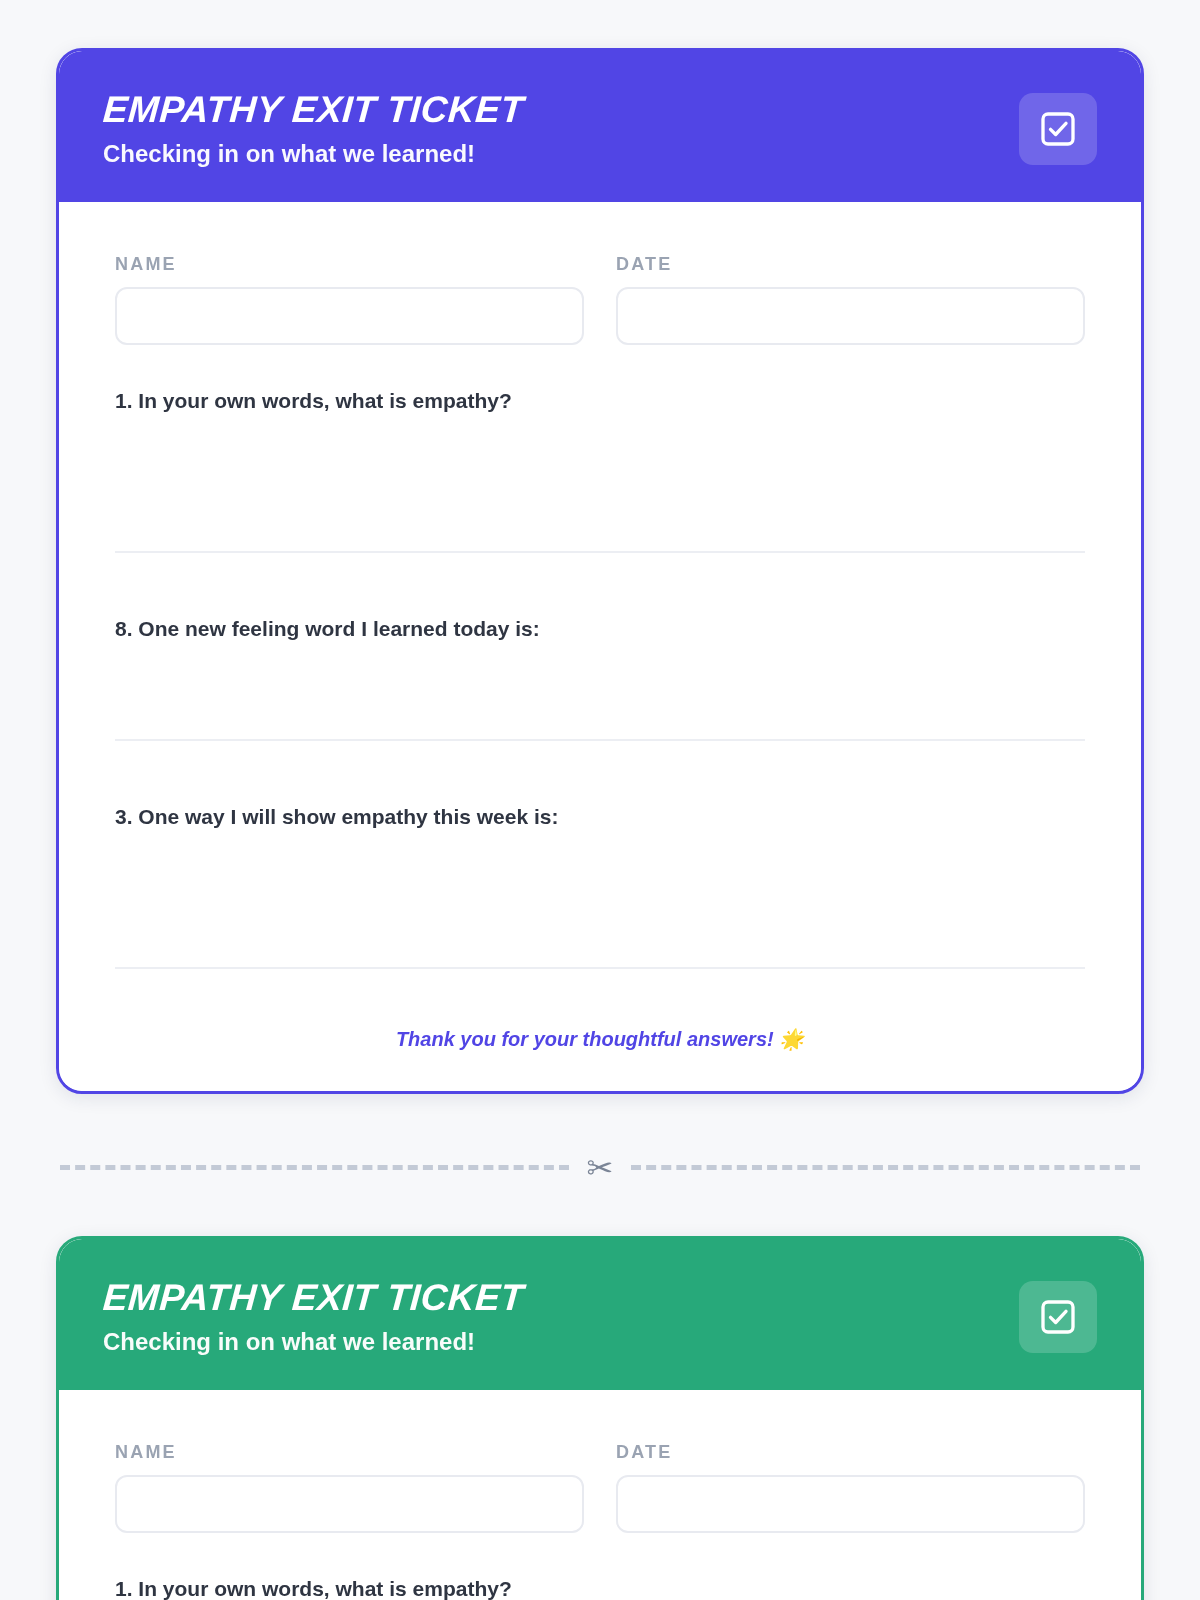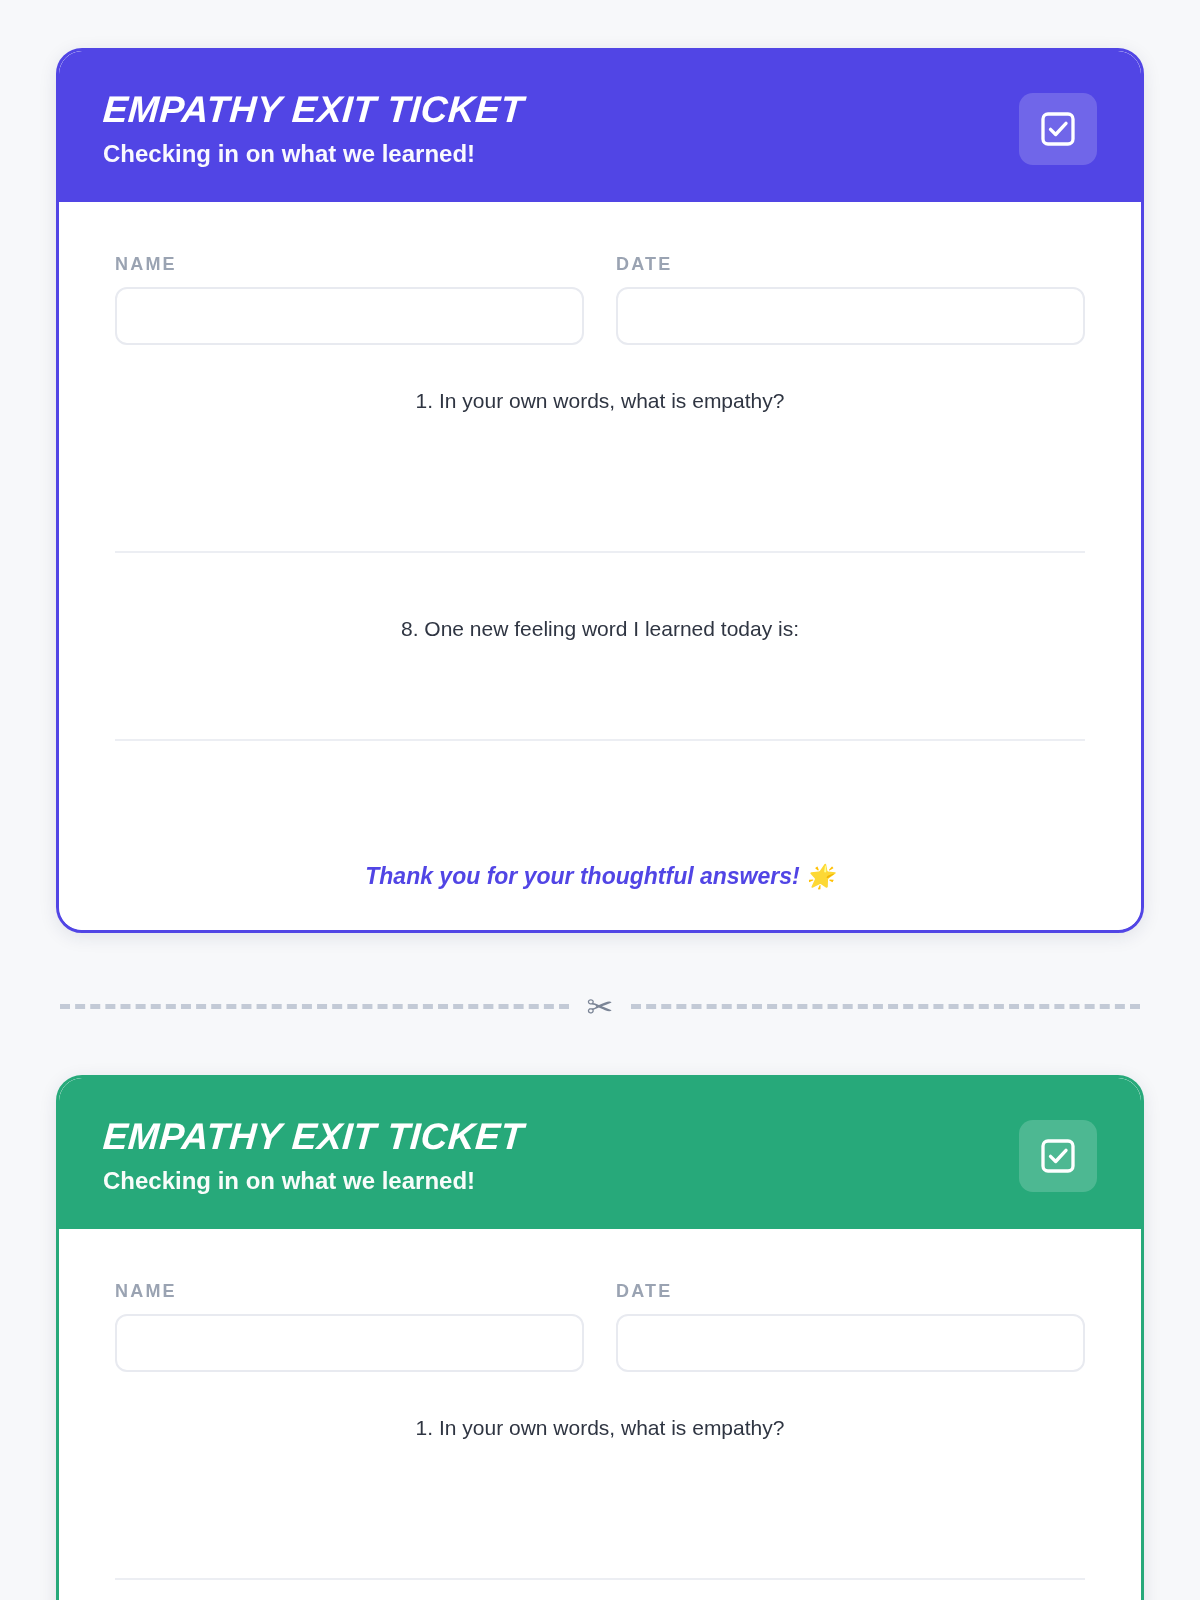--- a/index.html
+++ b/index.html
@@ -98,36 +98,35 @@
     outline: none;
   }
   .field-input::placeholder { color: #c6ccd8; }
 
   
   .question {
     margin-bottom: 10px;
   }
   .question-text {
     font-size: 21px;
-    font-weight: normal;
+    font-weight: bold;
     color: #2f3542;
     margin: 0 0 8px 0;
-    text-align: center;
   }
   .answer-space {
     border-bottom: 2px solid #eceef3;
   }
   .answer-space.tall { height: 132px; }
   .answer-space.short { height: 92px; }
 
   .q-gap { height: 54px; }
 
   .footer-note {
     text-align: center;
-    font-size: 23px;
+    font-size: 20px;
     font-weight: bold;
     font-style: italic;
     color: #5145e5;
     margin-top: 58px;
   }
 
   
   .cutline {
     display: flex;
     align-items: center;
@@ -185,20 +184,24 @@
           <div class="answer-space tall"></div>
         </div>
         <div class="q-gap"></div>
 
         <div class="question">
           <p class="question-text">8. One new feeling word I learned today is:</p>
           <div class="answer-space short"></div>
         </div>
         <div class="q-gap"></div>
 
+        <div class="question">
+          <p class="question-text">3. One way I will show empathy this week is:</p>
+          <div class="answer-space tall"></div>
+        </div>
 
         <div class="footer-note">Thank you for your thoughtful answers! 🌟</div>
       </div>
     </div>
   </div>
 
   <div class="cutline">
     <div class="dash"></div>
     <div class="scissors">✂</div>
     <div class="dash"></div>

